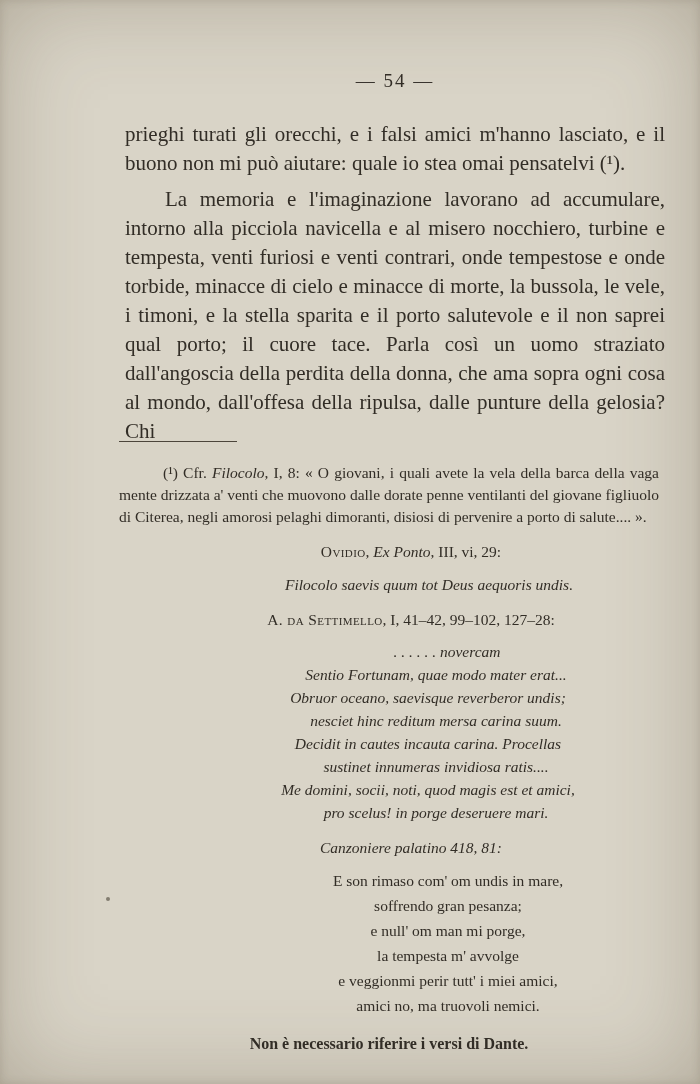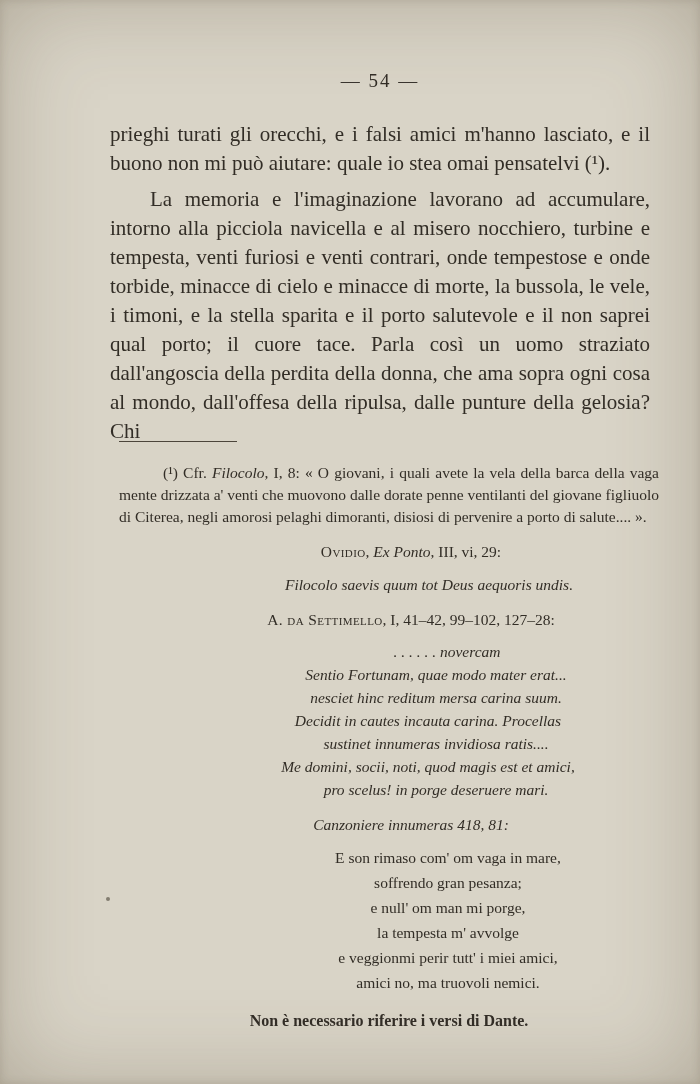--- a/index.html
+++ b/index.html
@@ -11,21 +11,21 @@
     background: #d9d4c7;
     box-shadow: inset 0 0 90px rgba(85, 72, 50, 0.30), inset 0 0 10px rgba(85, 72, 50, 0.18);
     overflow: hidden;
     font-family: "Liberation Serif", "DejaVu Serif", serif;
     color: #322d26;
   }
 
   
   .main-block {
     position: absolute;
-    left: 110px;
+    left: 125px;
     top: 70px;
     width: 540px;
   }
   .page-number {
     text-align: center;
     font-size: 19px;
     letter-spacing: 2px;
     margin: 0 0 28px 0;
   }
   .para {
@@ -129,31 +129,32 @@
 
     <p class="fn fn-cite"><span class="sc">Ovidio</span><span>, </span><span class="it">Ex Ponto</span><span>, III, vi, 29:</span></p>
 
     <p class="fn fn-quote">Filocolo saevis quum tot Deus aequoris undis.</p>
 
     <p class="fn fn-cite"><span class="sc">A. da Settimello</span><span>, I, 41–42, 99–102, 127–28:</span></p>
 
     <div class="fn verses-latin">
       <div class="l-dots">. . . . . . novercam</div>
       <div class="l-ind">Sentio Fortunam, quae modo mater erat...</div>
+      <div>Obruor oceano, saevisque reverberor undis;</div>
       <div class="l-ind">nesciet hinc reditum mersa carina suum.</div>
       <div>Decidit in cautes incauta carina. Procellas</div>
       <div class="l-ind">sustinet innumeras invidiosa ratis....</div>
       <div>Me domini, socii, noti, quod magis est et amici,</div>
       <div class="l-ind">pro scelus! in porge deseruere mari.</div>
     </div>
 
-    <p class="fn canz-ref">Canzoniere innumeras 418, 81:</p>
+    <p class="fn canz-ref">Canzoniere palatino 418, 81:</p>
 
     <div class="fn verses-volg">
-      <div>E son rimaso com' om vaga in mare,</div>
+      <div>E son rimaso com' om undis in mare,</div>
       <div>soffrendo gran pesanza;</div>
       <div>e null' om man mi porge,</div>
       <div>la tempesta m' avvolge</div>
       <div>e veggionmi perir tutt' i miei amici,</div>
       <div>amici no, ma truovoli nemici.</div>
     </div>
 
     <p class="fn fn-closing">Non è necessario riferire i versi di Dante.</p>
 
   </div>

